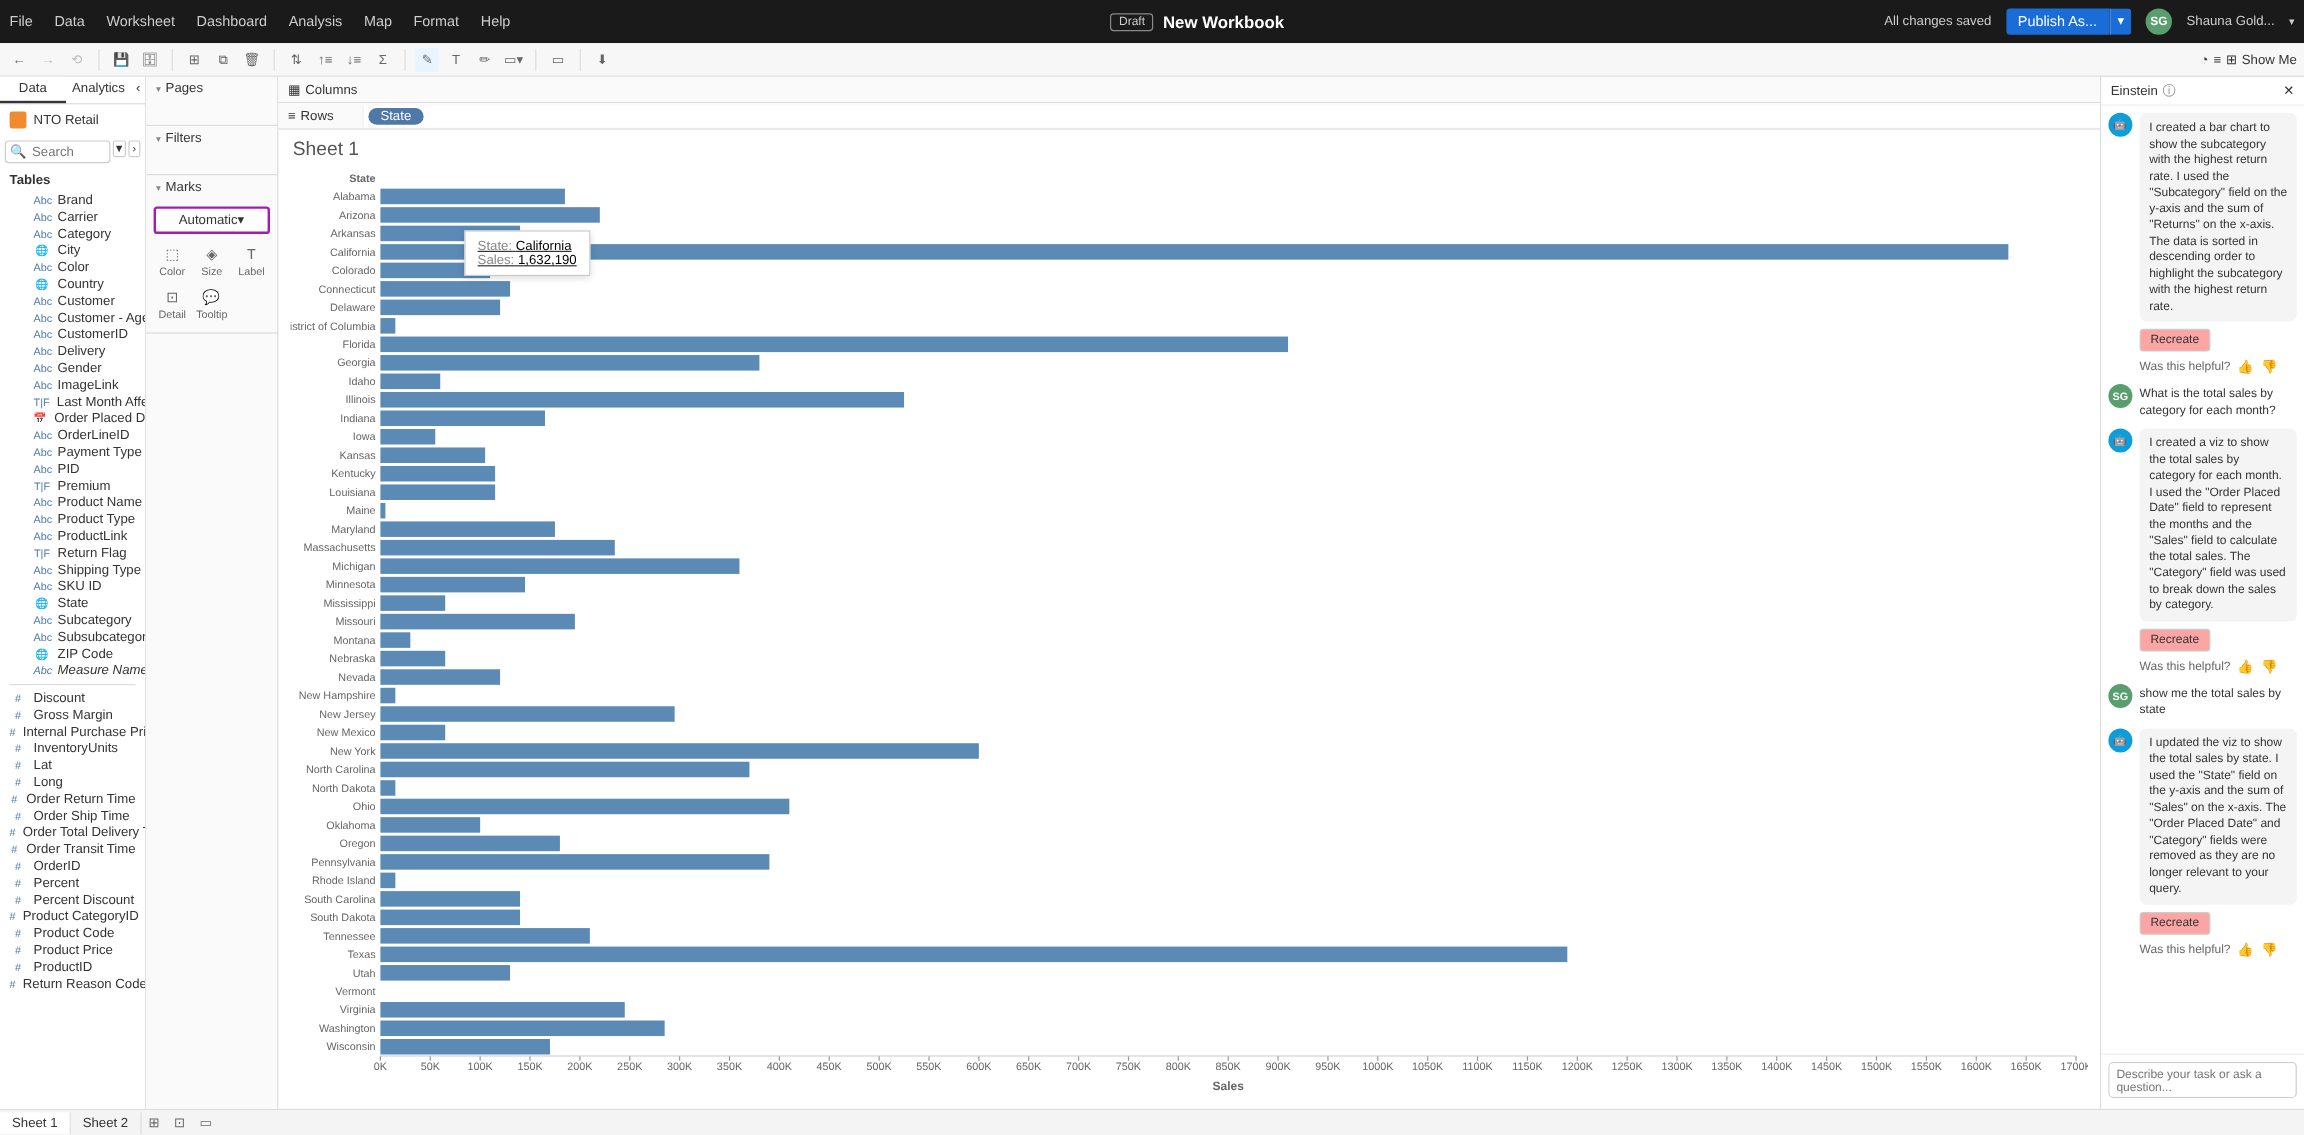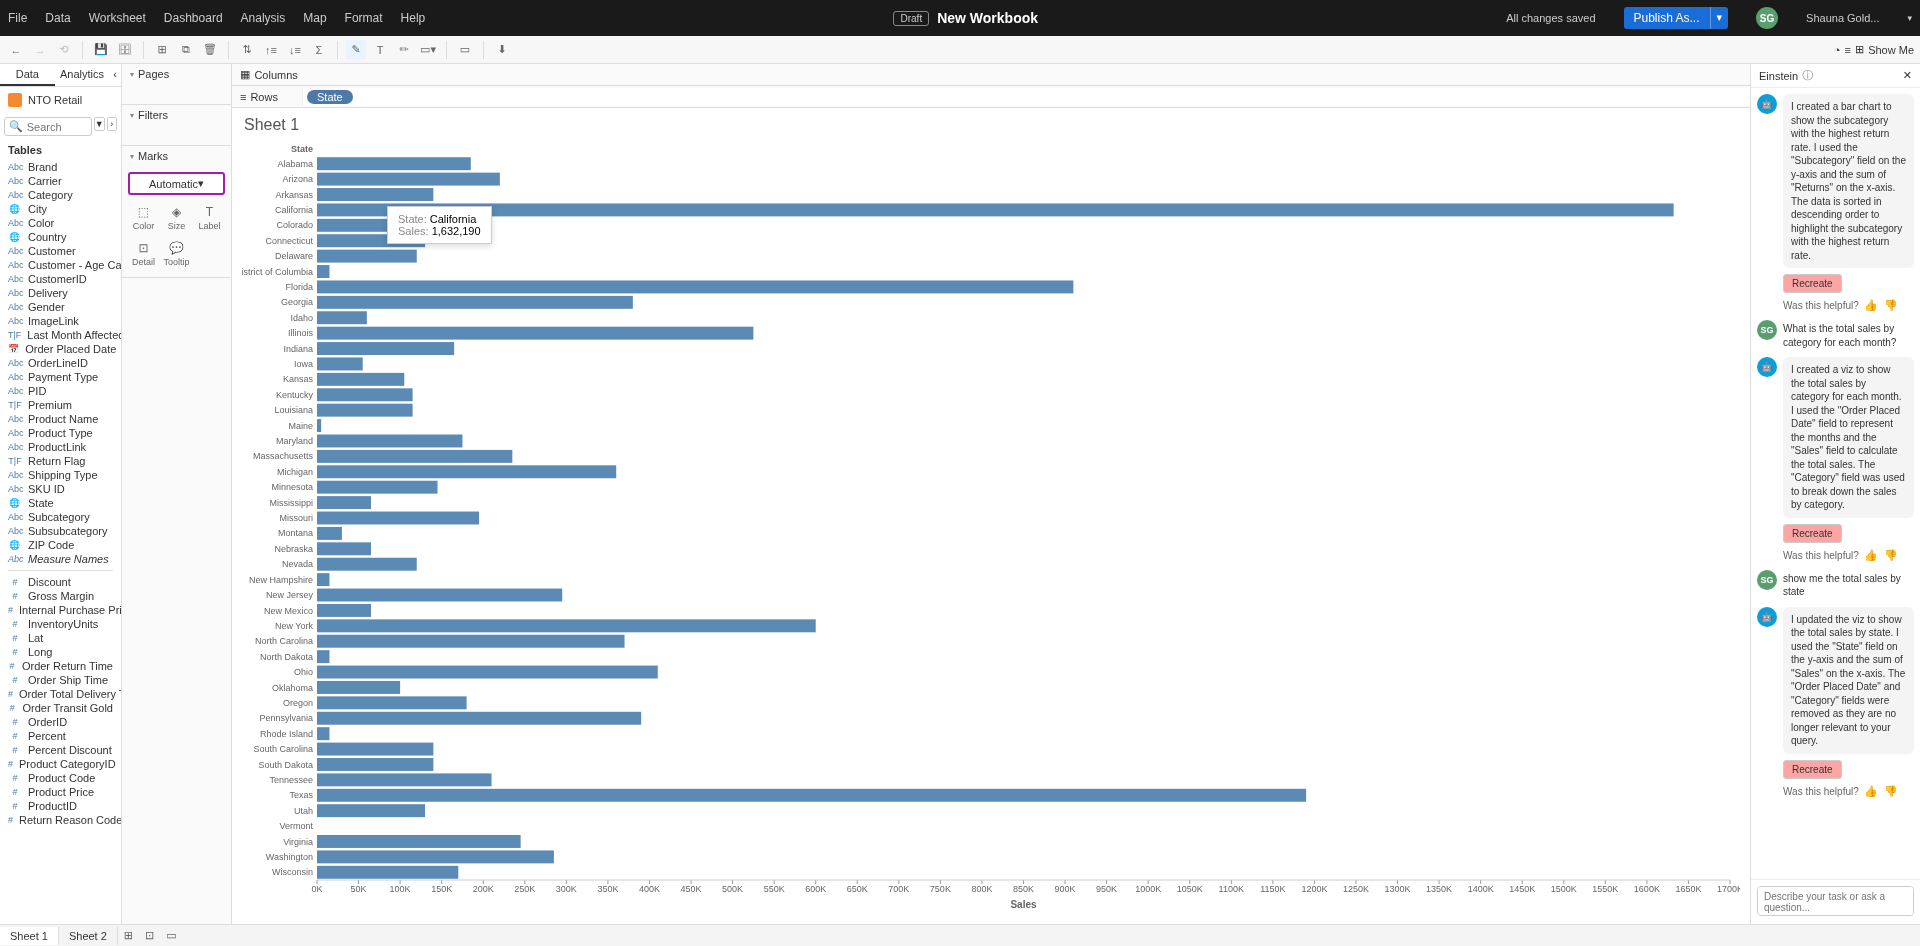--- a/index.html
+++ b/index.html
@@ -5,21 +5,21 @@
 * { margin: 0; padding: 0; box-sizing: border-box; font-family: "Segoe UI", Arial, sans-serif; }
 body { font-size: 11px; color: #333; background: #fff; overflow: hidden; }
 
 
 .top-bar { height: 36px; background: #1a1a1a; color: #ccc; display: flex; align-items: center; padding: 0 8px; justify-content: center; }
 .top-menu { display: flex; gap: 18px; }
 .top-menu span { cursor: pointer; font-size: 12px; }
 .top-center { flex: 1; display: flex; justify-content: center; align-items: center; gap: 8px; }
 .draft-badge { border: 1px solid #888; border-radius: 3px; padding: 1px 6px; font-size: 10px; }
 .wb-title { color: #fff; font-size: 14px; font-weight: 700; }
-.top-right { display: flex; align-items: center; gap: 28px; }
+.top-right { display: flex; align-items: center; gap: 12px; }
 .publish-btn { background: #1a6dd6; color: #fff; padding: 4px 10px; border-radius: 3px 0 0 3px; font-size: 12px; cursor: pointer; }
 .publish-dd { background: #1a6dd6; color: #fff; padding: 4px 6px; border-radius: 0 3px 3px 0; cursor: pointer; border-left: 1px solid rgba(255,255,255,0.3); }
 .user-badge { width: 22px; height: 22px; border-radius: 50%; background: #5a9e6f; color: #fff; display: flex; align-items: center; justify-content: center; font-size: 10px; font-weight: 600; }
 
 
 .toolbar { height: 28px; background: #f7f7f7; border-bottom: 1px solid #ddd; display: flex; align-items: center; padding: 0 6px; gap: 4px; }
 .tool-btn { width: 20px; height: 20px; display: flex; align-items: center; justify-content: center; color: #666; cursor: pointer; }
 .tool-sep { width: 1px; height: 18px; background: #ddd; margin: 0 4px; }
 .showme { margin-left: auto; display: flex; align-items: center; gap: 4px; font-size: 11px; cursor: pointer; }
 
@@ -34,21 +34,21 @@
 .datasource { padding: 6px 8px; display: flex; align-items: center; gap: 6px; font-size: 11px; }
 .ds-icon { width: 14px; height: 14px; background: #f28b30; border-radius: 2px; }
 .search-row { display: flex; padding: 4px; gap: 2px; }
 .search-box { flex: 1; display: flex; align-items: center; border: 1px solid #ccc; border-radius: 3px; padding: 2px 4px; gap: 4px; }
 .search-box input { border: none; outline: none; width: 60px; font-size: 11px; }
 .filter-icn, .expand-icn { width: 14px; height: 14px; border: 1px solid #ccc; border-radius: 2px; display: flex; align-items: center; justify-content: center; cursor: pointer; font-size: 9px; }
 .section-title { padding: 4px 8px; font-weight: 600; font-size: 11px; }
 .field-list { overflow-y: auto; flex: 1; }
 .field { display: flex; align-items: center; gap: 6px; padding: 1px 8px; font-size: 11px; cursor: pointer; white-space: nowrap; overflow: hidden; text-overflow: ellipsis; }
 .field-icon { width: 14px; font-size: 9px; text-align: center; }
-.field-icon.dim { color: #4e79a7; }
+.field-icon.dim { color: #4e79a7; margin-left: 20px; }
 .field-icon.meas { color: #4e79a7; }
 .field.italic { font-style: italic; }
 .divider { height: 1px; background: #ddd; margin: 4px 8px; }
 
 
 .cards-panel { width: 110px; border-right: 1px solid #ddd; background: #fafafa; }
 .card { border-bottom: 1px solid #ddd; }
 .card-head { padding: 4px 8px; font-size: 11px; display: flex; align-items: center; gap: 4px; }
 .caret { font-size: 8px; color: #888; }
 .marks-body { padding: 6px; }
@@ -332,21 +332,21 @@
         <div class="field">
           <span class="field-icon meas">#</span>
           <span>Order Ship Time</span>
         </div>
         <div class="field">
           <span class="field-icon meas">#</span>
           <span>Order Total Delivery T...</span>
         </div>
         <div class="field">
           <span class="field-icon meas">#</span>
-          <span>Order Transit Gold</span>
+          <span>Order Transit Time</span>
         </div>
         <div class="field">
           <span class="field-icon meas">#</span>
           <span>OrderID</span>
         </div>
         <div class="field">
           <span class="field-icon meas">#</span>
           <span>Percent</span>
         </div>
         <div class="field">
@@ -608,21 +608,21 @@
           <line x1="1363.3235294117646" x2="1363.3235294117646" y1="738" y2="742" stroke="#999"></line>
           <text x="1404.8823529411764" y="750" class="axis-label" text-anchor="middle">1600K</text>
           <line x1="1404.8823529411764" x2="1404.8823529411764" y1="738" y2="742" stroke="#999"></line>
           <text x="1446.4411764705883" y="750" class="axis-label" text-anchor="middle">1650K</text>
           <line x1="1446.4411764705883" x2="1446.4411764705883" y1="738" y2="742" stroke="#999"></line>
           <text x="1488" y="750" class="axis-label" text-anchor="middle">1700K</text>
           <line x1="1488" x2="1488" y1="738" y2="742" stroke="#999"></line>
           <text x="781.5" y="766" class="chart-title-axis">Sales</text>
           <line x1="75" x2="1488" y1="738" y2="738" stroke="#ccc"></line>
         </svg>
-      <div class="tooltip" style="left:155px; top:64px;">
+      <div class="tooltip" style="left:155px; top:50px;text-decoration:underline;">
         <div><span class="tk">State:</span> <span class="tv">California</span></div>
         <div><span class="tk">Sales:</span> <span class="tv">1,632,190</span></div>
       </div>
     </div>
   </div>
 
   <div class="einstein-panel">
     <div class="ein-head">
       <span>Einstein</span>
       <span style="color:#888">ⓘ</span>

